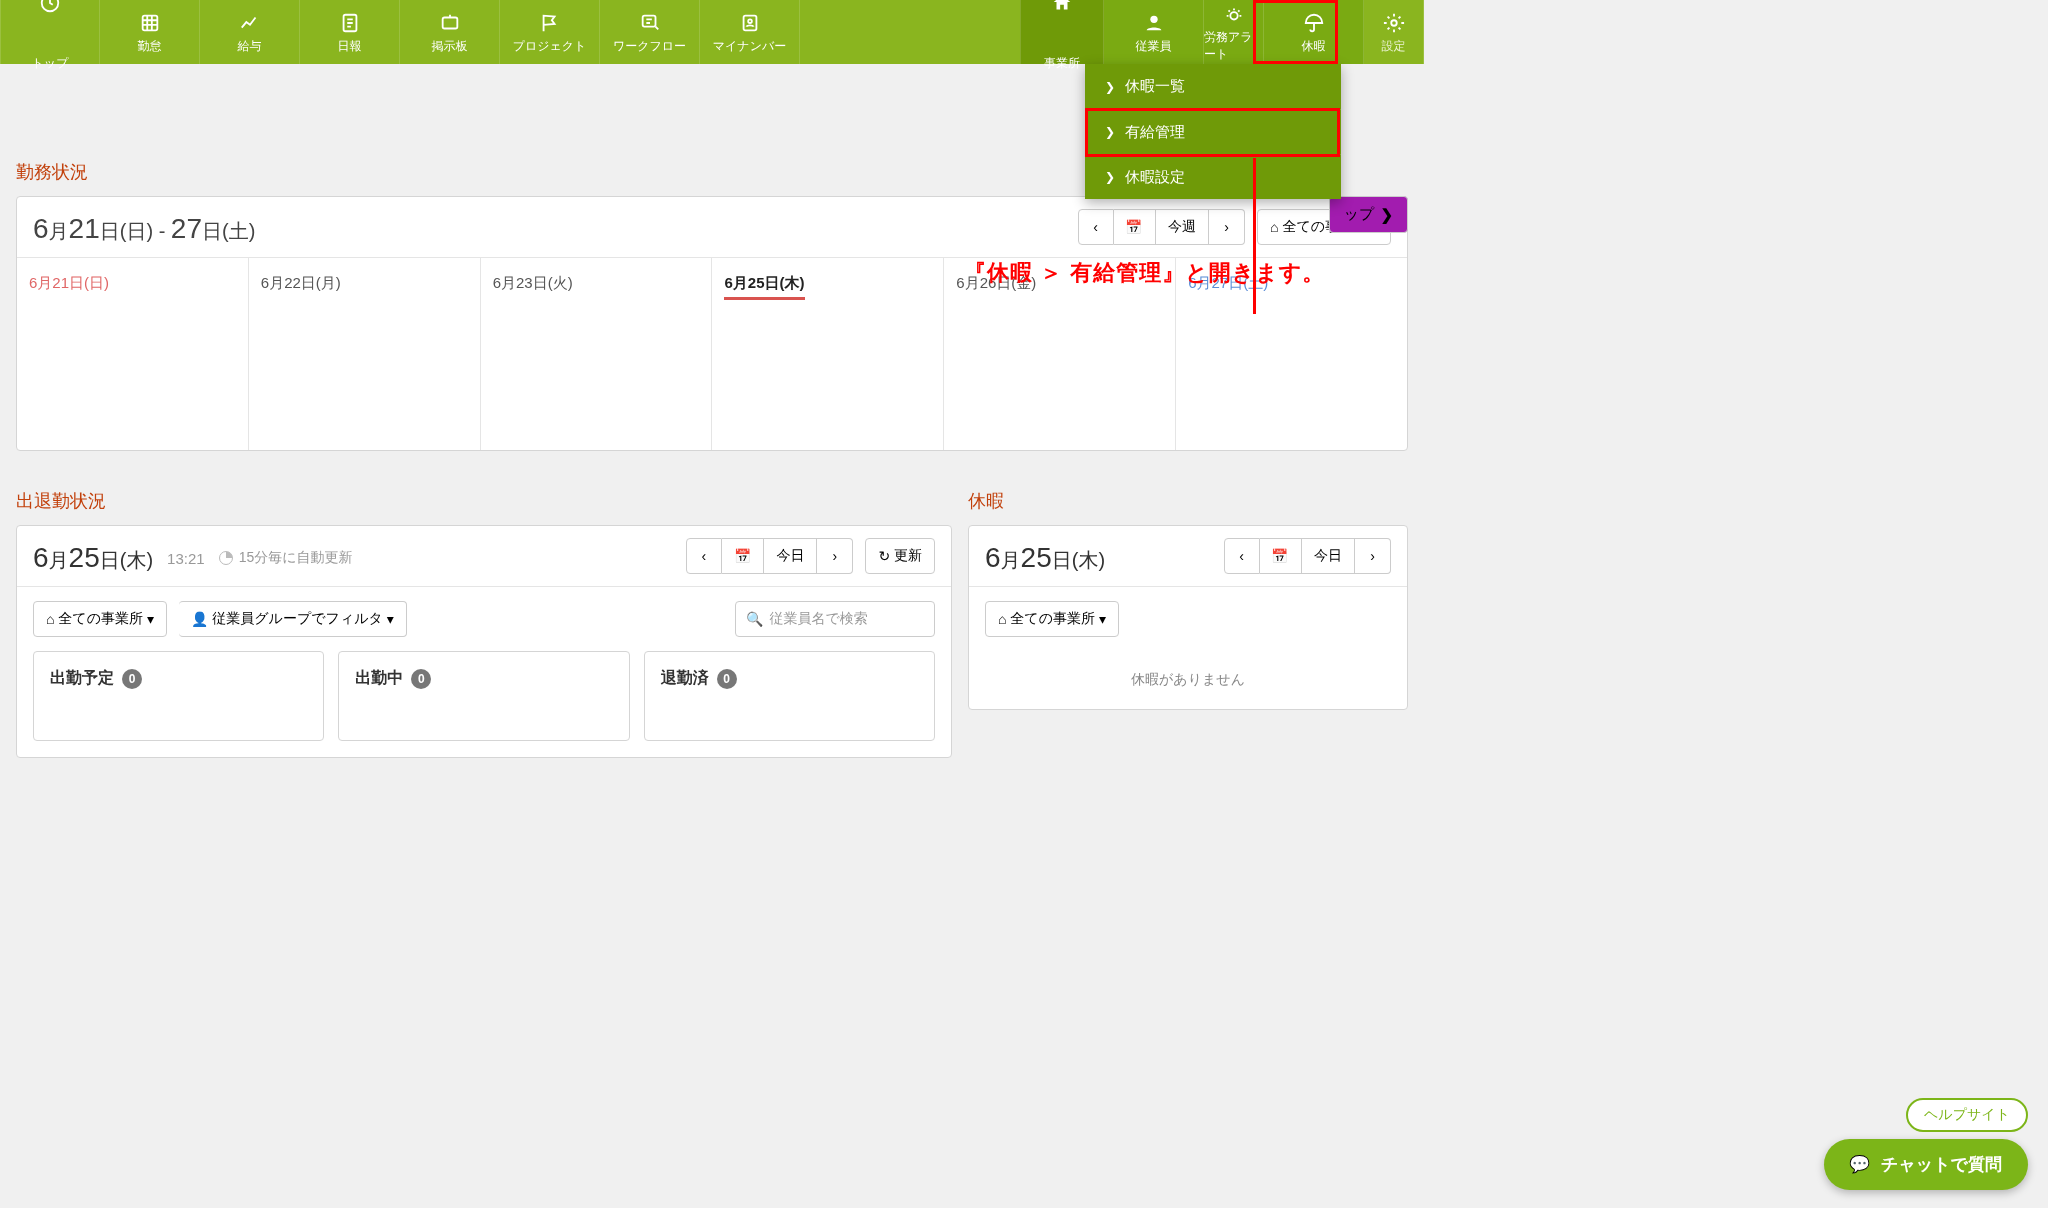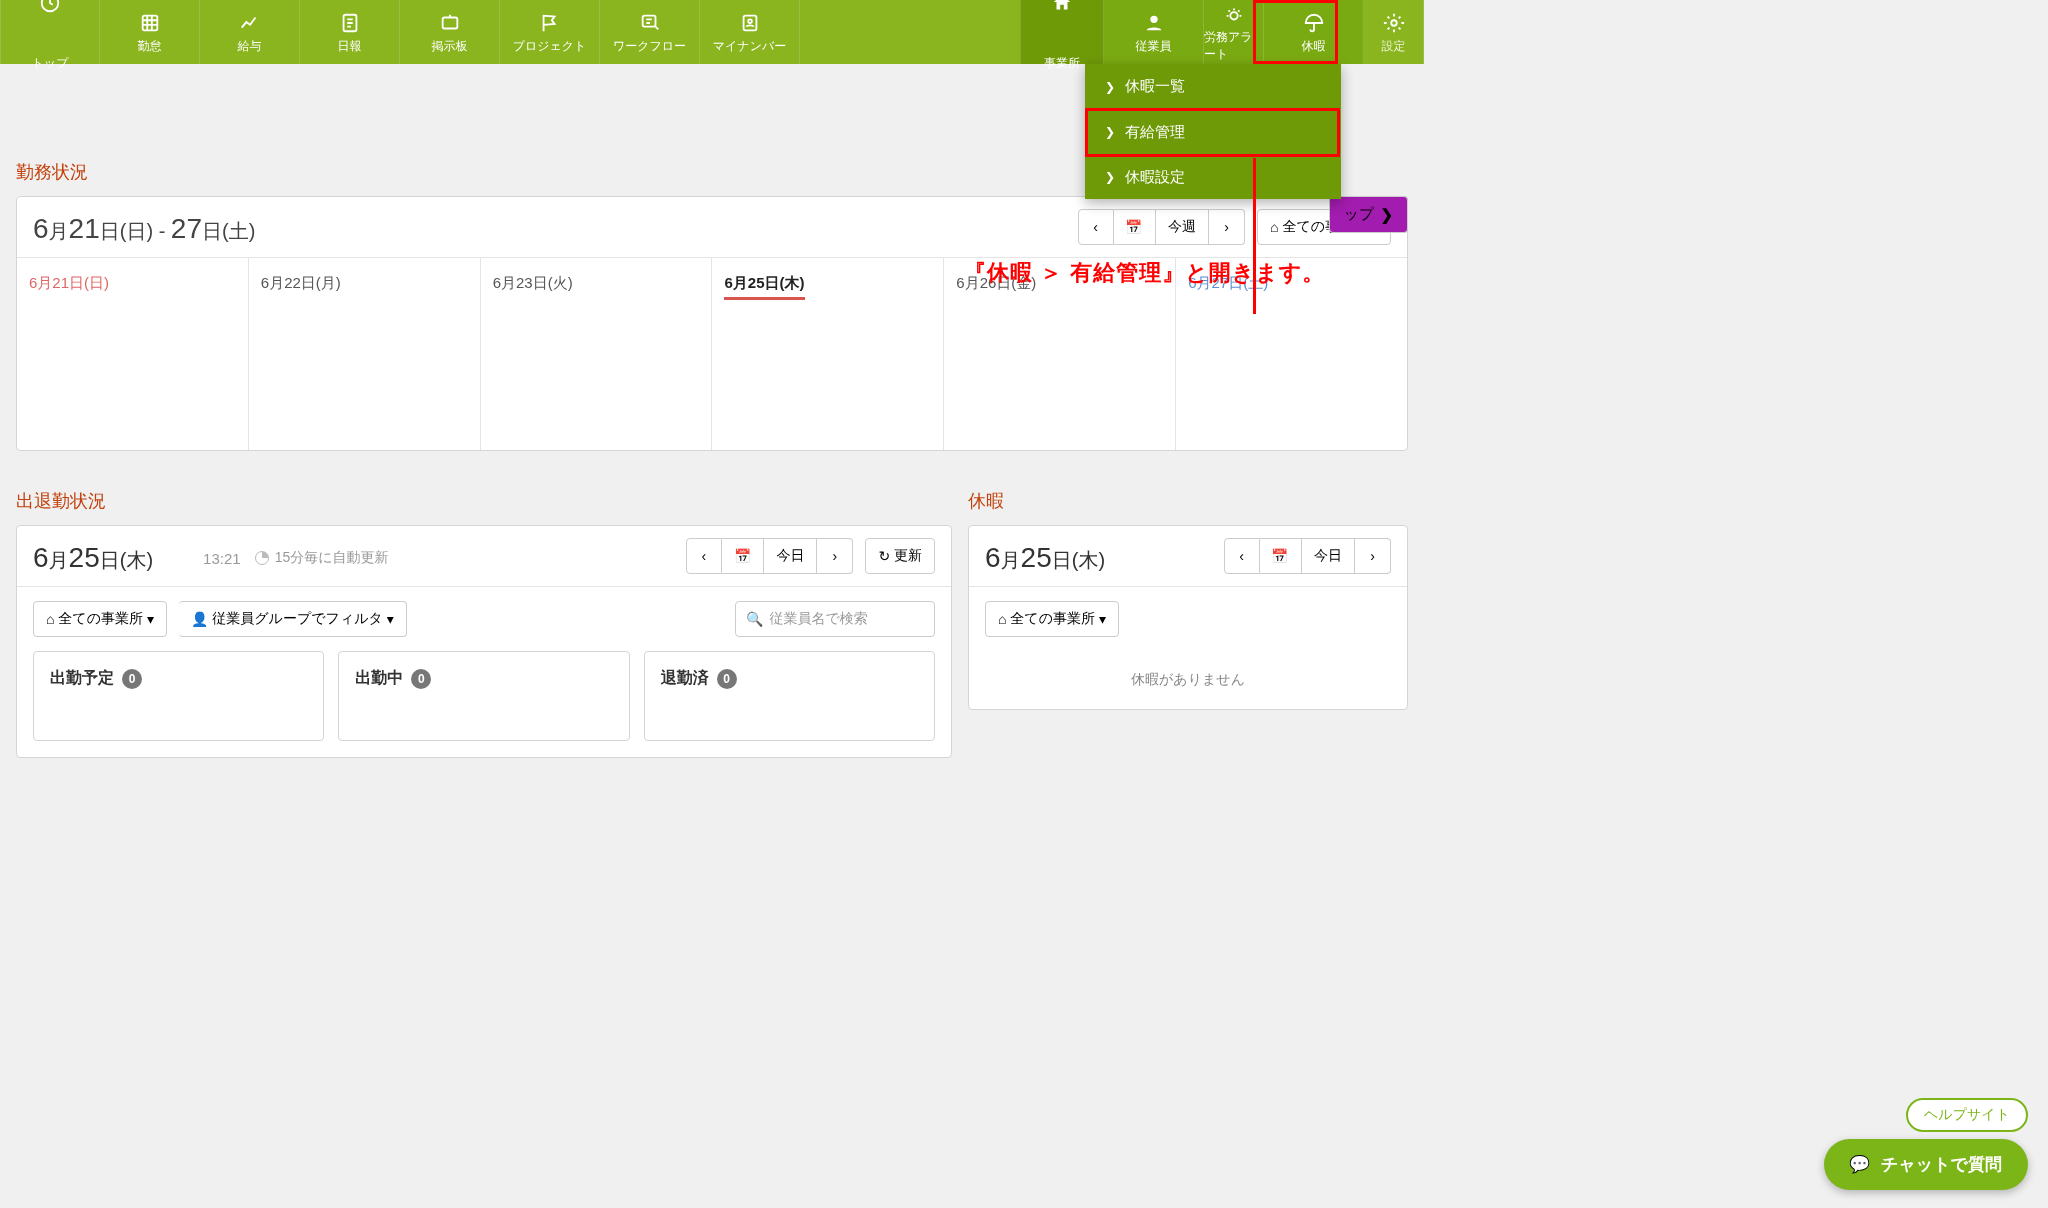--- a/index.html
+++ b/index.html
@@ -59,21 +59,21 @@
   .daylbl.sat{ color:#5b8dd6;}
   .daylbl.today{ color:#222; font-weight:bold; border-bottom:3px solid #d9534f; padding-bottom:4px; display:inline-block;}
   
   
   .row{ display:flex; gap:16px; margin-top:8px;}
   .col-l{ flex: 0 0 936px;}
   .col-r{ flex:1;}
   
   .sub-head{ display:flex; align-items:center; gap:14px;}
   .sub-head .date{ font-size:20px;}
-  .sub-head .time{ color:#999; font-size:15px;margin-left:36px;}
+  .sub-head .time{ color:#999; font-size:15px;}
   .sub-head .auto{ color:#999; font-size:14px; display:flex; align-items:center; gap:6px;}
   .pie{ width:14px; height:14px; border-radius:50%; background:conic-gradient(#bbb 0 90deg, #fff 90deg 360deg); border:1px solid #bbb;}
   
   .filters{ display:flex; gap:12px; padding:14px 16px; align-items:center;}
   .filters .bgbtn{ border-radius:4px;}
   .search{ margin-left:auto; border:1px solid #ccc; border-radius:4px; height:36px; width:200px; padding:0 10px; color:#999; display:flex; align-items:center; gap:6px; background:#fff;}
   
   .trio{ display:flex; gap:14px; padding:0 16px 16px;}
   .card{ flex:1; border:1px solid #d5d5d5; border-radius:4px; padding:16px; min-height:90px;text-align:center;}
   .card h3{ font-size:16px; font-weight:600; display:flex; align-items:center; gap:8px;}

